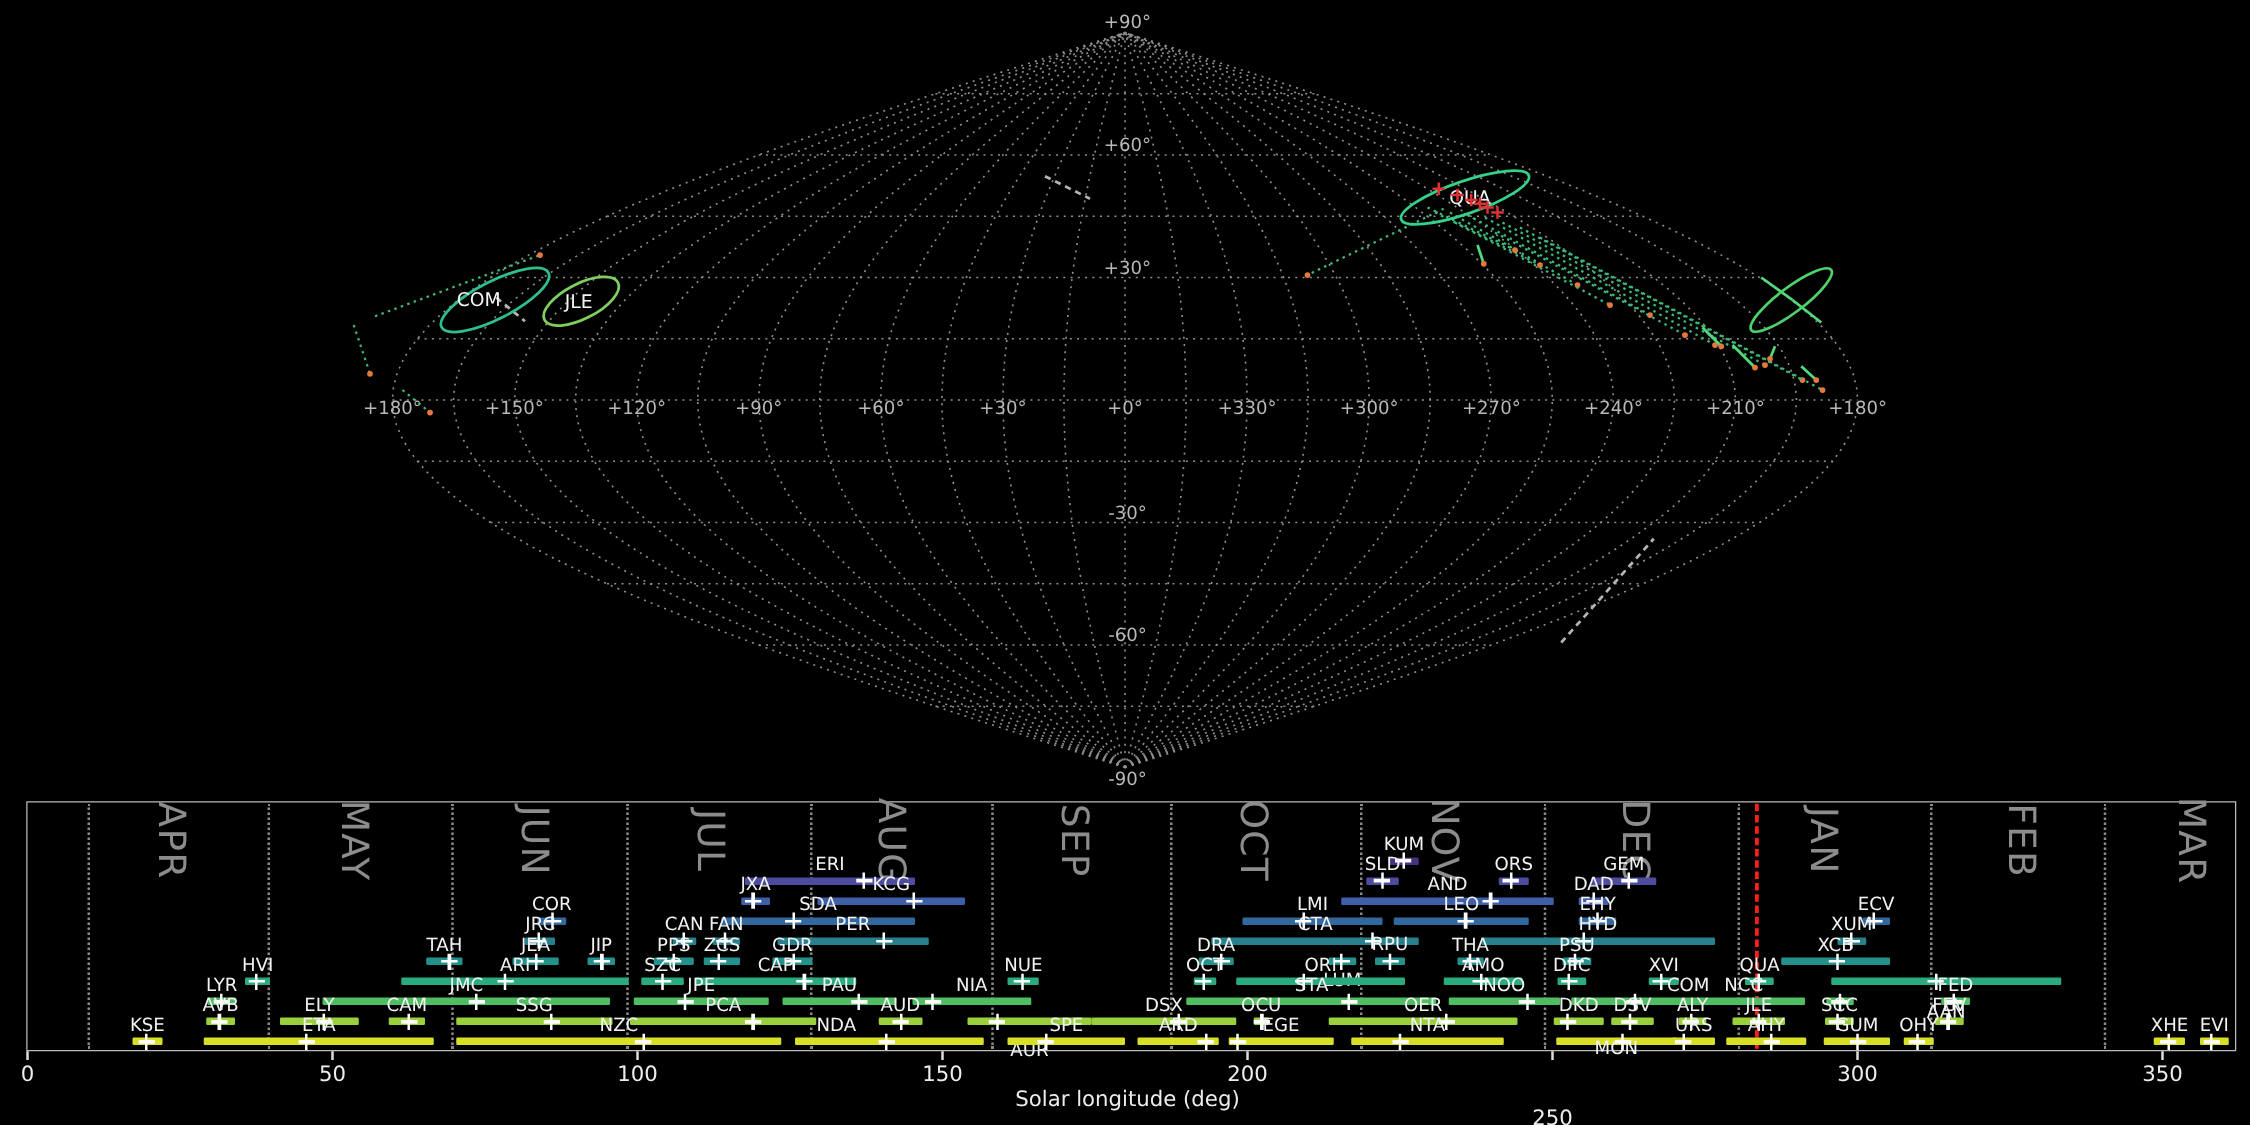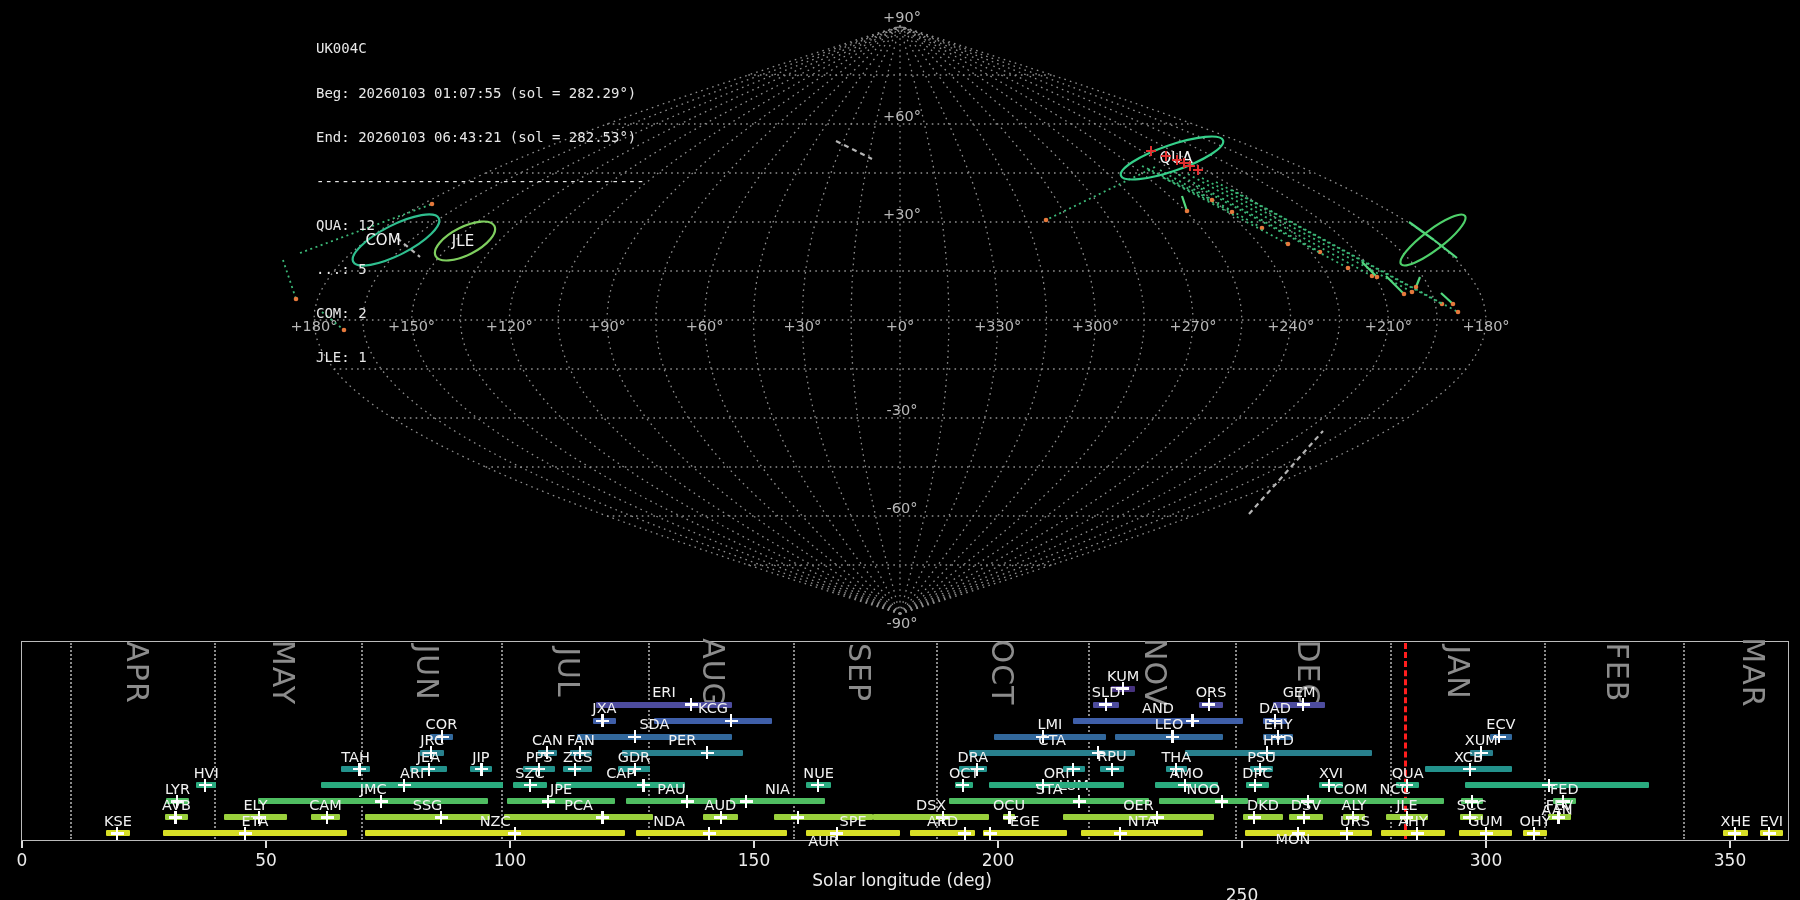--- a/index.html
+++ b/index.html
@@ -137,30 +137,20 @@
       <text x="463" y="246" fill="#f4f4f4" font-size="15" text-anchor="middle" font-family="&quot;DejaVu Sans&quot;,sans-serif">JLE</text>
       <ellipse cx="1433" cy="240" rx="40" ry="10" fill="none" stroke="#4ed06a" stroke-width="2.2" transform="rotate(-37 1433 240)"></ellipse>
       <path d="M1146 151H1156M1151 146V156" stroke="#e03030" stroke-width="2" fill="none"></path>
       <path d="M1161 156H1171M1166 151V161" stroke="#e03030" stroke-width="2" fill="none"></path>
       <path d="M1172 160H1182M1177 155V165" stroke="#e03030" stroke-width="2" fill="none"></path>
       <path d="M1179 163H1189M1184 158V168" stroke="#e03030" stroke-width="2" fill="none"></path>
       <path d="M1185 166H1195M1190 161V171" stroke="#e03030" stroke-width="2" fill="none"></path>
       <path d="M1193 170H1203M1198 165V175" stroke="#e03030" stroke-width="2" fill="none"></path>
     </svg>
 
-  <div id="header">
-    <div>UK004C</div>
-    <div>Beg: 20260103 01:07:55 (sol = 282.29°)</div>
-    <div>End: 20260103 06:43:21 (sol = 282.53°)</div>
-    <div>---------------------------------------</div>
-    <div>QUA: 12</div>
-    <div>...: 5</div>
-    <div>COM: 2</div>
-    <div>JLE: 1</div>
-  </div>
 
   <div id="timeline">
     <div class="tl-border"></div>
     <div id="tl-items">
         <div class="monthline" style="left: 69.824px;"></div>
         <div class="monthlabel" style="left: 77.168px; top: 14px;">APR</div>
         <div class="monthline" style="left: 213.784px;"></div>
         <div class="monthlabel" style="left: 223.08px; top: 14px;">MAY</div>
         <div class="monthline" style="left: 361.16px;"></div>
         <div class="monthlabel" style="left: 367.04px; top: 14px;">JUN</div>

